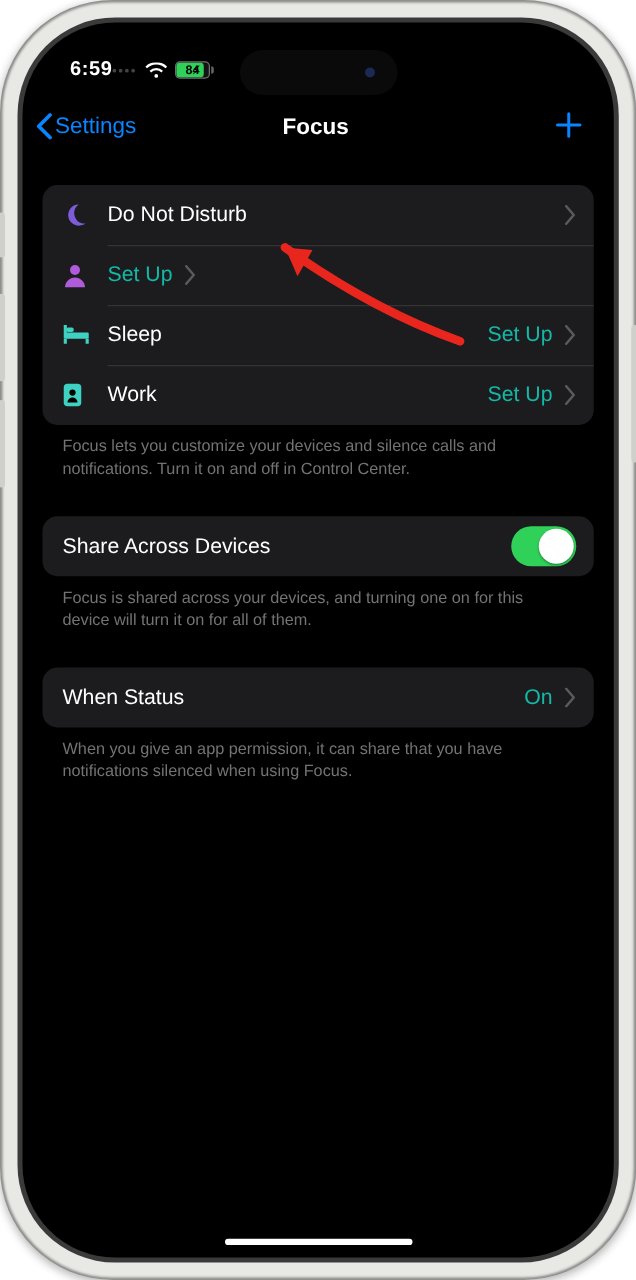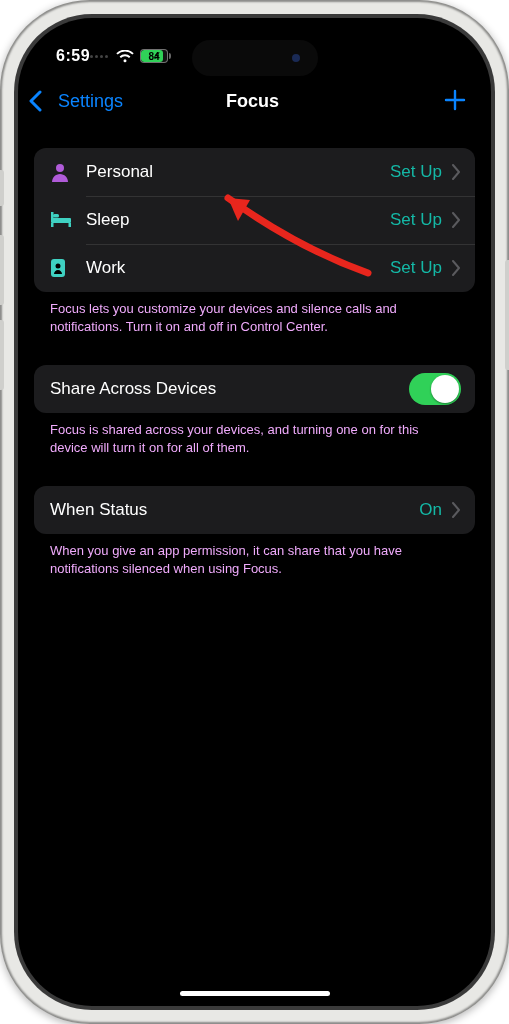--- a/index.html
+++ b/index.html
@@ -114,21 +114,21 @@
     font-size:9px; color:#000; font-weight:900;
   }
 
   
   .nav-bar {
     display:flex; align-items:center; justify-content:space-between;
     padding: 8px 18px 10px 10px;
     height: 52px;
   }
   .back-btn {
-    display:flex; align-items:center; gap:16px;
+    display:flex; gap:2px;
     color:#0a84ff; font-size:18px;
   }
   .back-chevron svg { display:block; }
   .nav-title { font-size:18px; font-weight:600; position:absolute; left:0; right:4px; text-align:center; pointer-events:none; }
   .add-btn { color:#0a84ff; font-size:32px; font-weight:300; line-height:1; padding-right:6px; }
 
   
   .content { padding: 20px 16px 0 16px; }
   .group {
     background: #1c1c1e;
@@ -149,21 +149,21 @@
   .row .icon-slot {
     width: 36px; display:flex; align-items:center; justify-content:flex-start;
     font-size:18px;
   }
   .row .label { font-size:17px; flex:1; color:#fff; }
   .row .trailing { color:#14b8a6; font-size:17px; margin-right:10px; }
   .chevron-right { color:#5a5a5e; }
   .chevron-right svg { display:block; }
 
   .footer-text {
-    color:#f0abfc;
+    color:#737373;
     font-size:13px;
     padding: 8px 16px 0 16px;
     line-height:1.35;
   }
 
   .section-gap { height: 30px; }
 
   .toggle {
     position:relative;
     width: 52px; height: 32px;
@@ -253,29 +253,42 @@
           <svg width="24" height="24" viewBox="0 0 24 24">
               <path d="M12 3v18M3 12h18" stroke="#0a84ff" stroke-width="2.4" stroke-linecap="round"></path>
             </svg>
         </div>
       </div>
 
       <div class="content">
 
         <div class="group">
 
+          <div class="row">
+            <div class="icon-slot">
+              <svg width="20" height="20" viewBox="0 0 20 20">
+                  <path d="M13 1.5a8.5 8.5 0 1 0 5.5 15 8.8 8.8 0 0 1-2.3.3A8.5 8.5 0 0 1 13 1.5z" fill="#7d5bd9"></path>
+                </svg>
+            </div>
+            <div class="label">Do Not Disturb</div>
+            <div class="trailing"></div>
+            <div class="chevron-right">
+              <svg width="9" height="16" viewBox="0 0 9 16">
+                  <path d="M1 1l6 7-6 7" stroke="#5a5a5e" stroke-width="2" fill="none" stroke-linecap="round" stroke-linejoin="round"></path>
+                </svg>
+            </div>
+          </div>
 
           <div class="row">
             <div class="icon-slot">
               <svg width="20" height="20" viewBox="0 0 20 20">
                   <circle cx="10" cy="6" r="4" fill="#b05bd9"></circle>
                   <path d="M2 20c0-4.4 3.6-8 8-8s8 3.6 8 8" fill="#b05bd9"></path>
                 </svg>
             </div>
-            <div class="label">Personal</div>
             <div class="trailing">Set Up</div>
             <div class="chevron-right">
               <svg width="9" height="16" viewBox="0 0 9 16">
                   <path d="M1 1l6 7-6 7" stroke="#5a5a5e" stroke-width="2" fill="none" stroke-linecap="round" stroke-linejoin="round"></path>
                 </svg>
             </div>
           </div>
 
           <div class="row">
             <div class="icon-slot">

